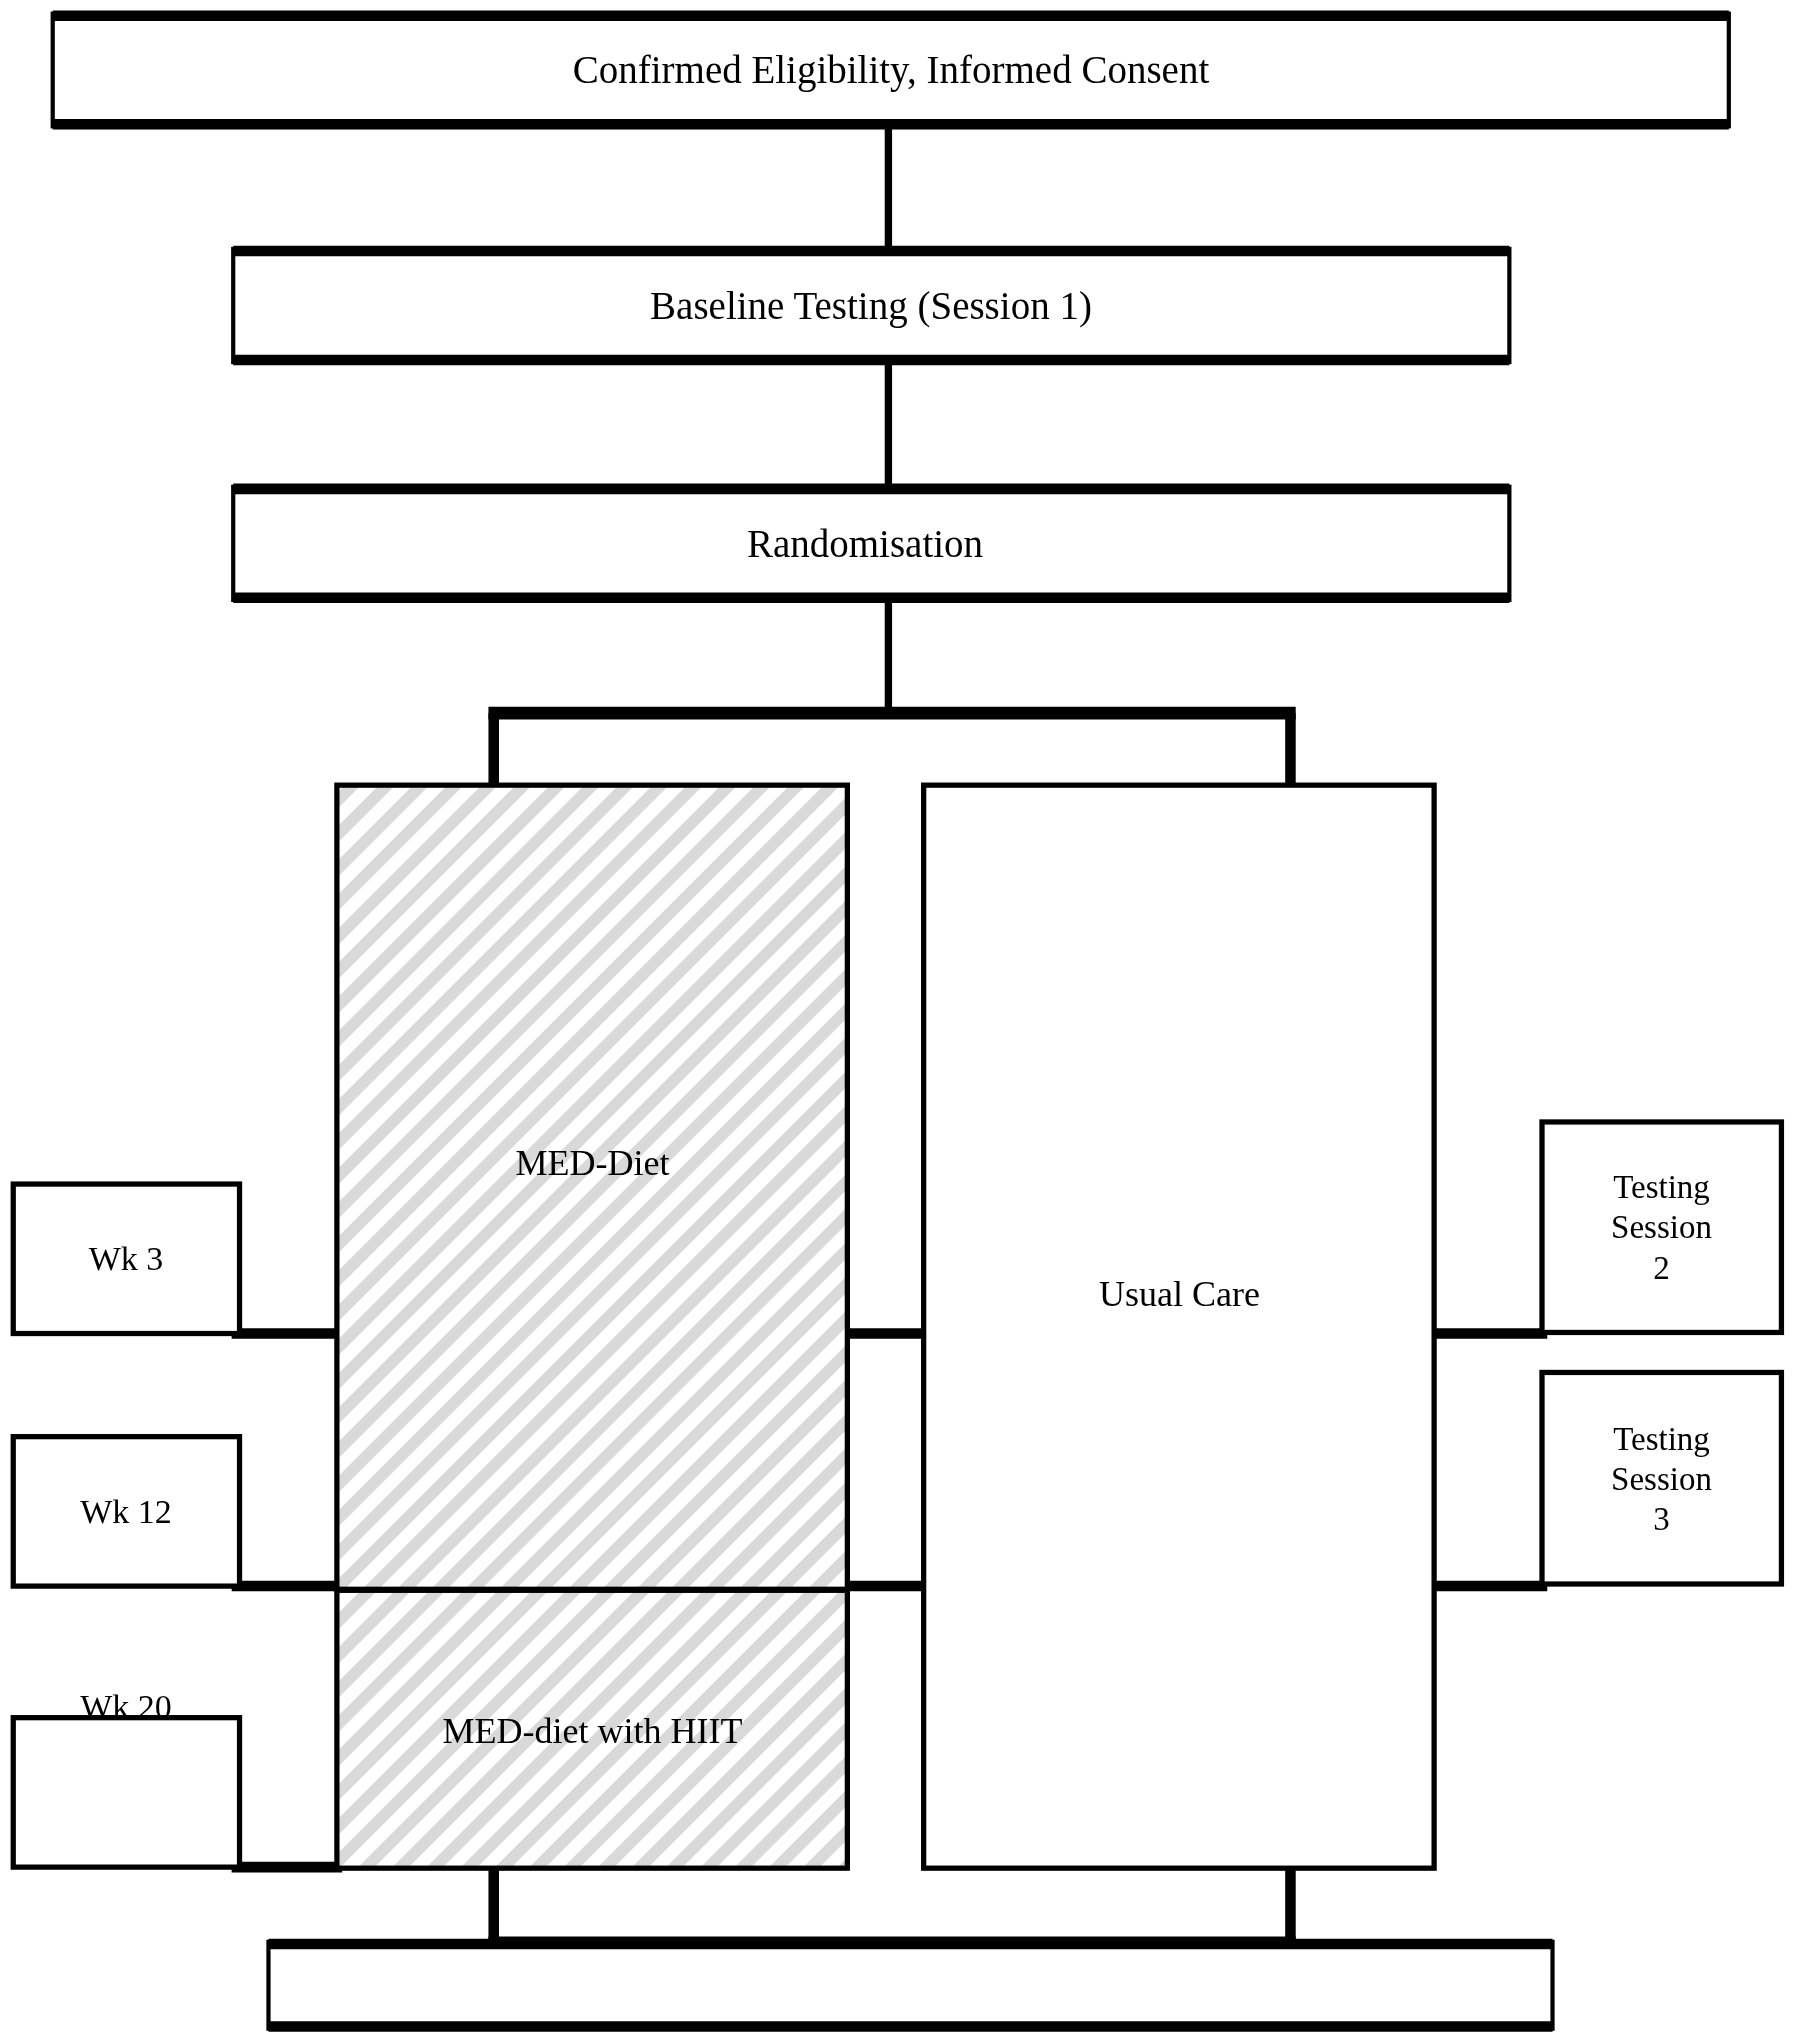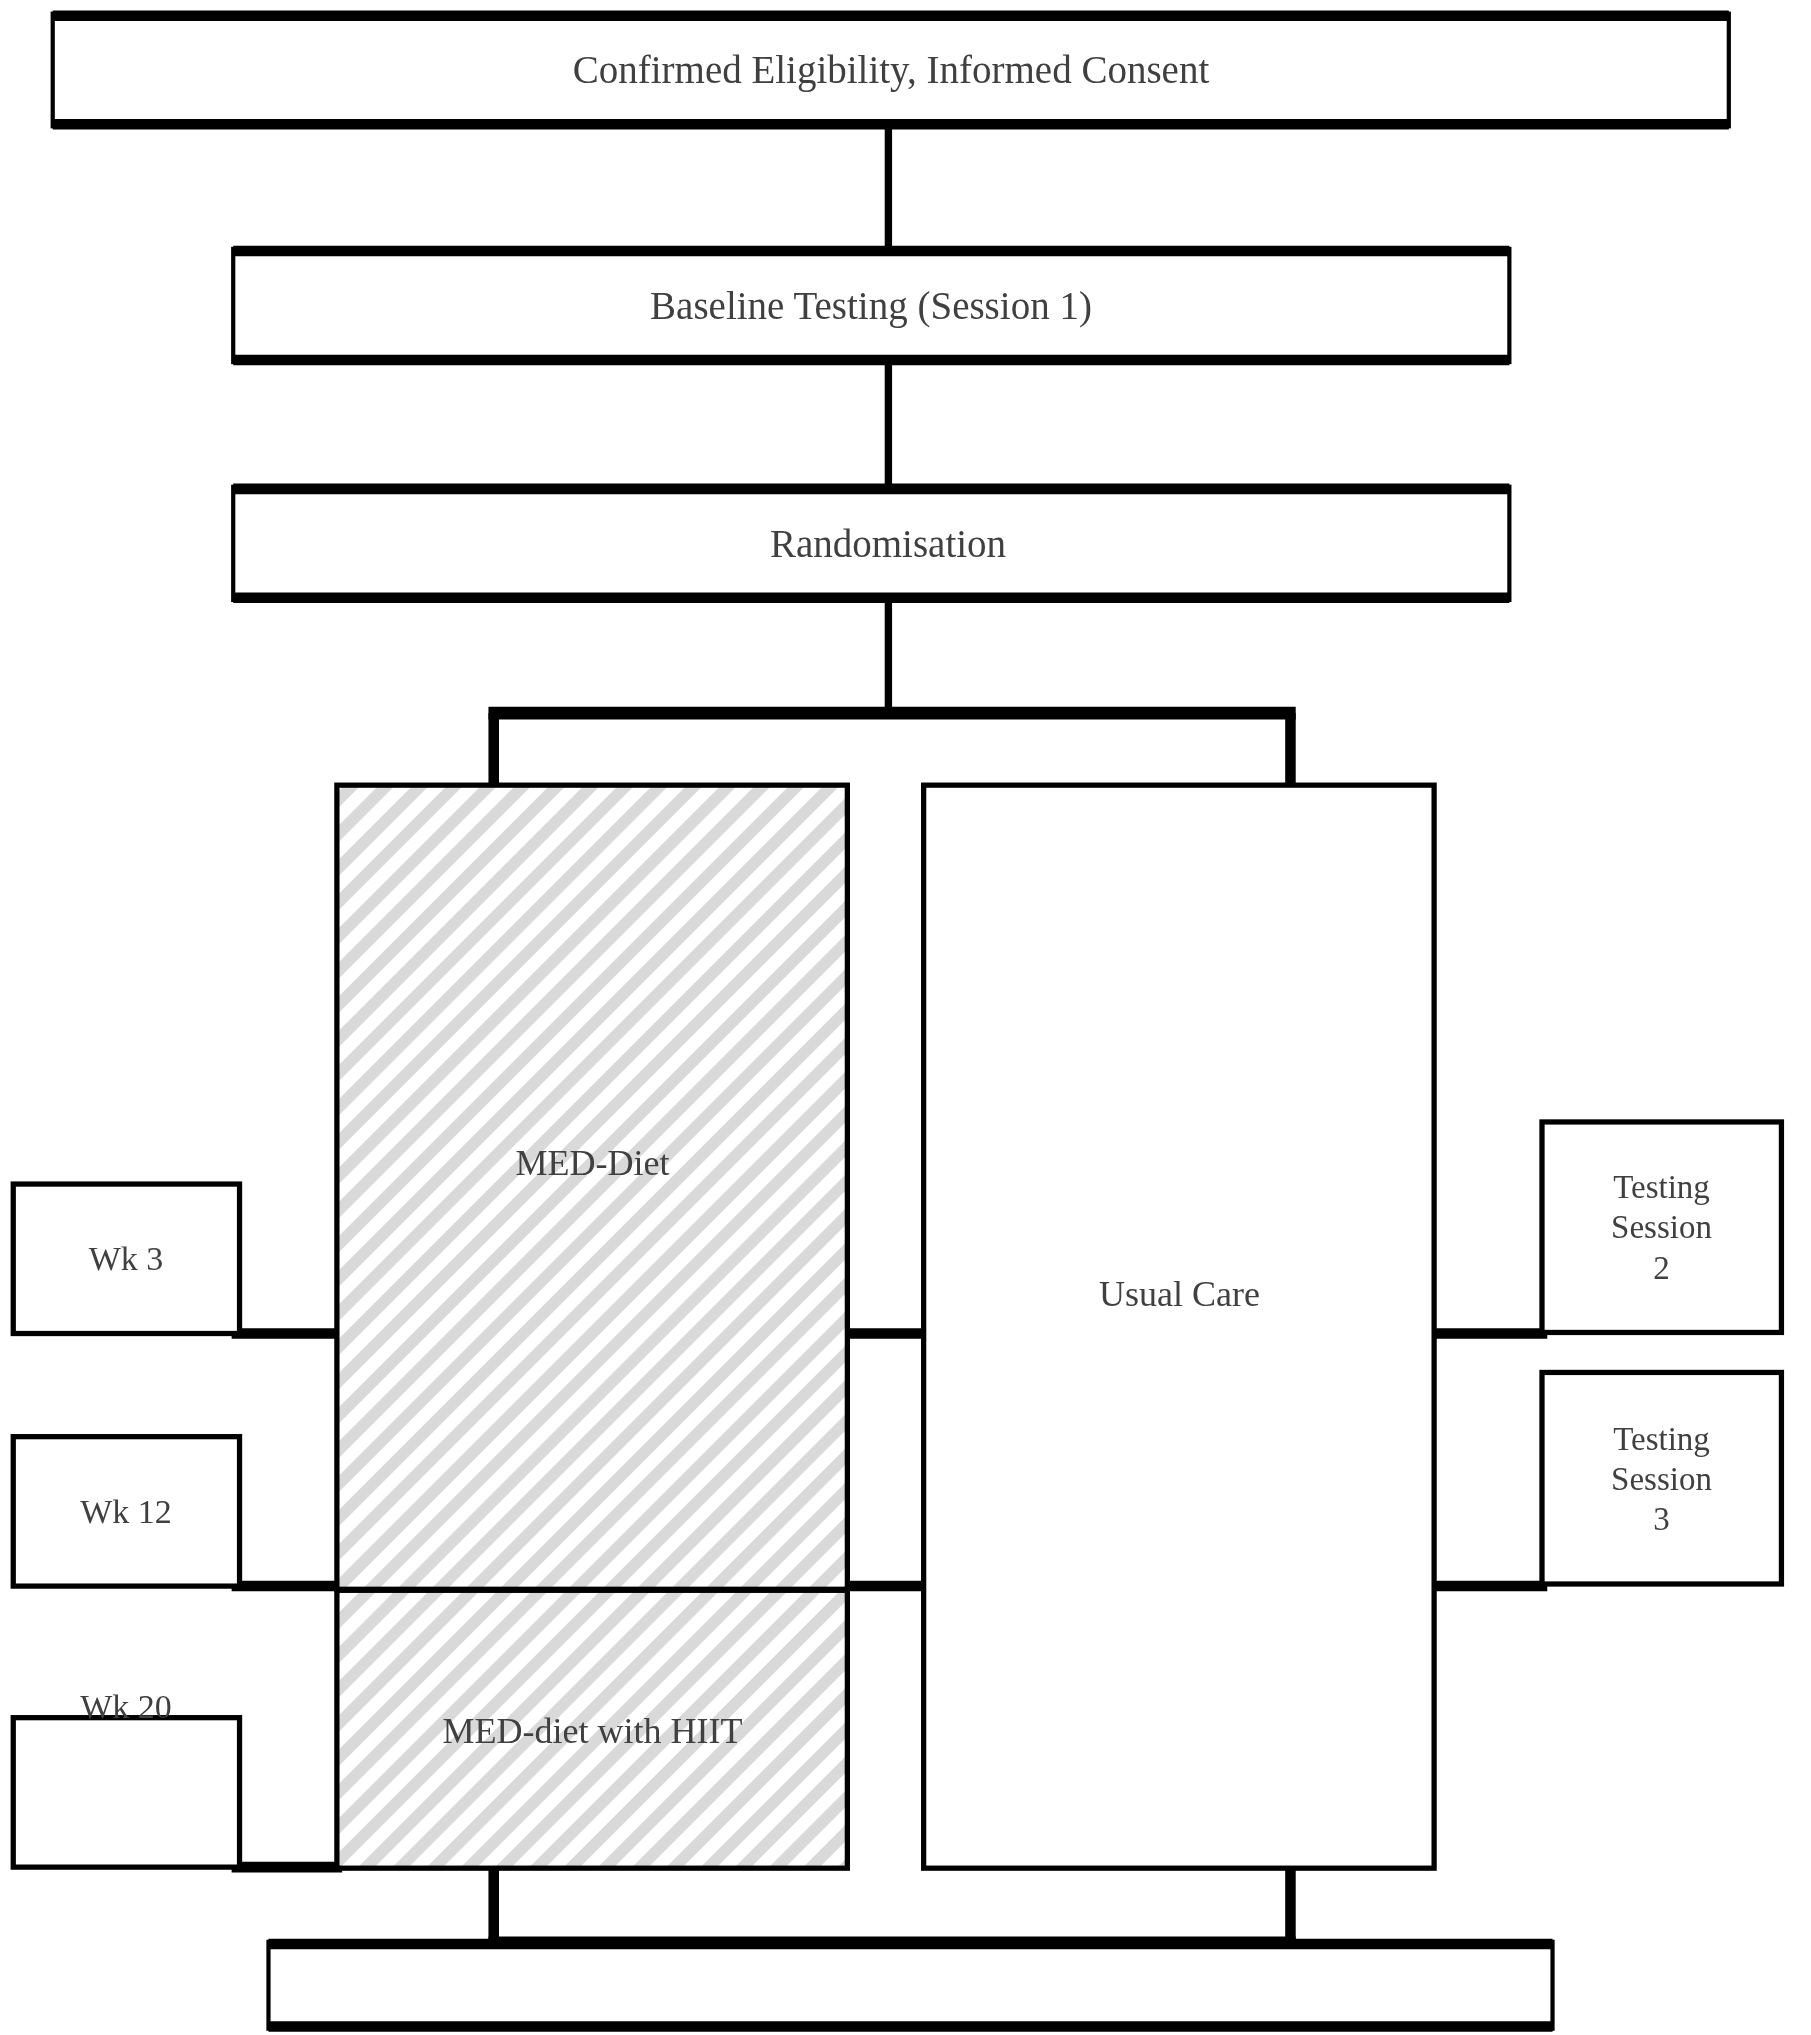--- a/index.html
+++ b/index.html
@@ -25,21 +25,21 @@
     left: 0;
     width: 1811px;
     height: 2035px;
   }
   .node-label {
     position: absolute;
     display: flex;
     align-items: center;
     justify-content: center;
     text-align: center;
-    color: #404040;
+    color: #000000;
     line-height: 1.22;
     pointer-events: none;
     white-space: pre-line;
   }
   .lbl-xl   { font-size: 39px; }
   .lbl-lg   { font-size: 36px; }
   .lbl-md   { font-size: 34px; }
   .lbl-sm   { font-size: 33px; }
 </style>
 </head>
@@ -142,21 +142,21 @@
       <rect x="510" y="3690" width="2440" height="165" fill="#ffffff" stroke="#000000" stroke-width="8"></rect>
       <line x1="510" y1="3694" x2="2950" y2="3694" stroke="#000000" stroke-width="20"></line>
       <line x1="510" y1="3851" x2="2950" y2="3851" stroke="#000000" stroke-width="20"></line>
     </g>
   </svg>
 
   <div class="node-label lbl-xl" style="left:53px; top:13.7px; width:1676px; height:113px;">Confirmed Eligibility, Informed Consent</div>
 
   <div class="node-label lbl-xl" style="left:233px; top:249px; width:1276px; height:113px;">Baseline Testing (Session 1)</div>
 
-  <div class="node-label lbl-xl" style="left:250px; top:487px; width:1276px; height:113px;text-align:center;">Randomisation</div>
+  <div class="node-label lbl-xl" style="left:227px; top:487px; width:1276px; height:113px;text-align:center;">Randomisation</div>
 
   <div class="node-label lbl-lg" style="left:337px; top:1132px; width:511px; height:63px;">MED-Diet</div>
 
   <div class="node-label lbl-lg" style="left:337px; top:1700px; width:511px; height:63px;text-align:right;">MED-diet with HIIT</div>
 
   <div class="node-label lbl-lg" style="left:924px; top:1263px; width:511px; height:63px;">Usual Care</div>
 
   <div class="node-label lbl-md" style="left:13px; top:1184px; width:226px; height:149px;">Wk 3</div>
 
   <div class="node-label lbl-md" style="left:13px; top:1437px; width:226px; height:149px;">Wk 12</div>

